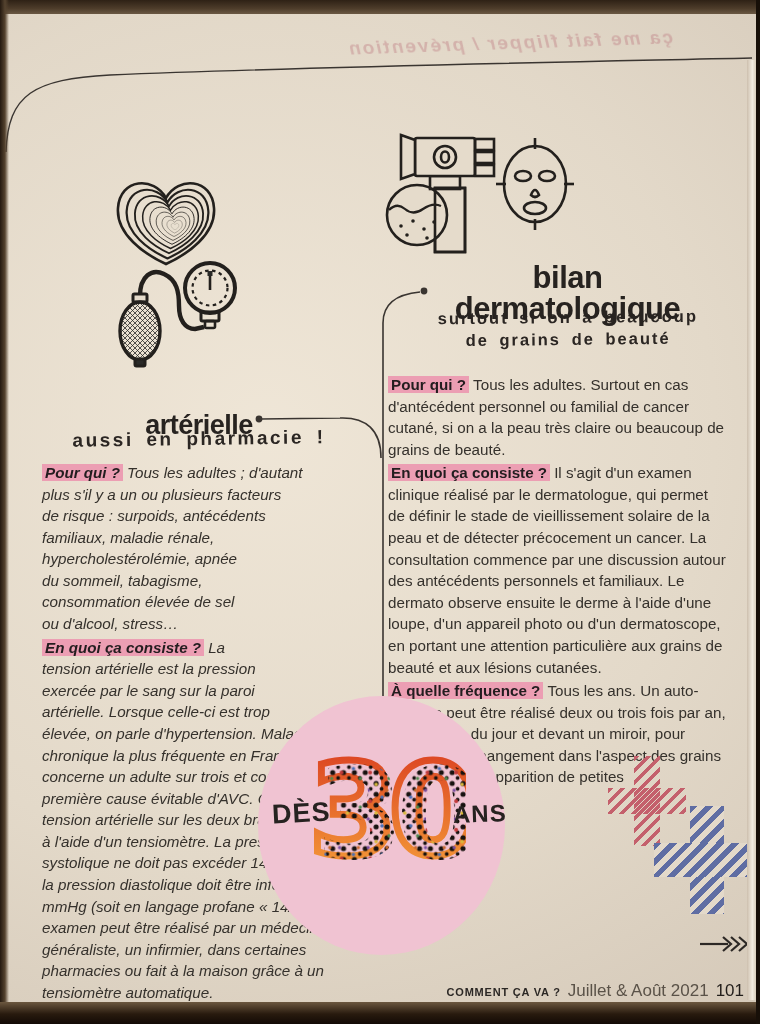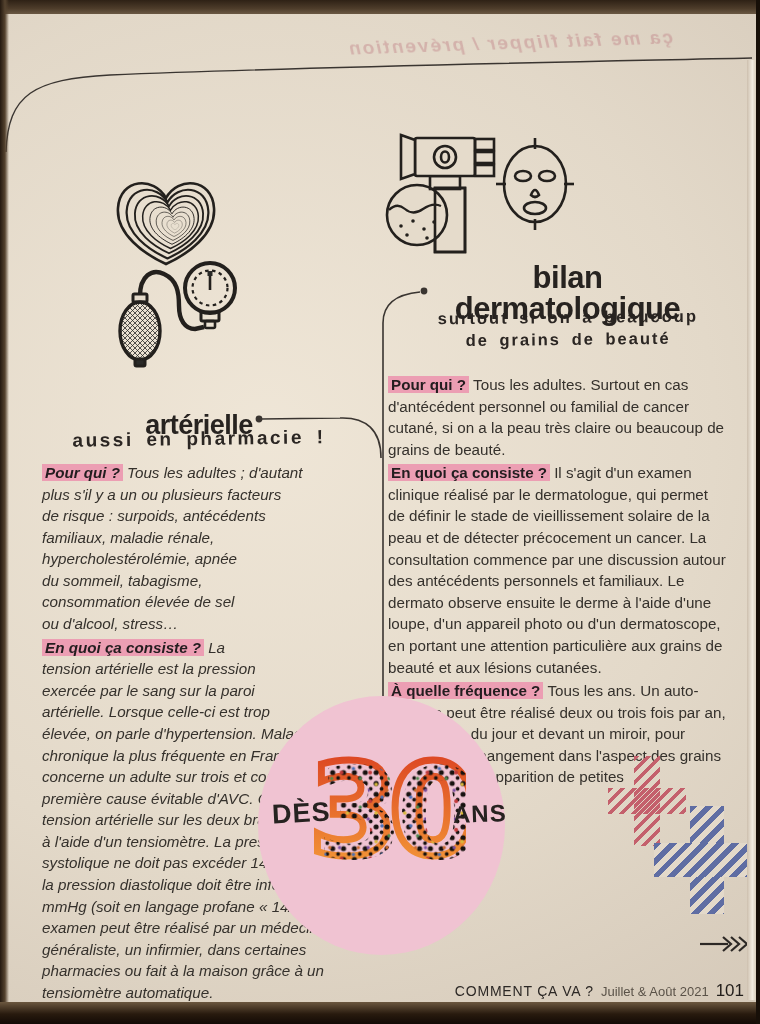--- a/index.html
+++ b/index.html
@@ -59,22 +59,22 @@
   .cross-red .h{left:0;top:32px;width:78px;height:26px;}
   .cross-red .v,.cross-red .h{background:repeating-linear-gradient(135deg,#c4606c 0 4px,rgba(0,0,0,0) 4px 8.5px);}
   .cross-blue{left:654px;top:806px;width:106px;height:108px;}
   .cross-blue .v{left:36px;top:0;width:34px;height:108px;}
   .cross-blue .h{left:0;top:37px;width:106px;height:34px;}
   .cross-blue .v,.cross-blue .h{background:
     repeating-linear-gradient(135deg,#5f6da3 0 5.5px,#e3d9ca 5.5px 11px);}
 
   
   .footer{position:absolute;right:16px;top:981px;display:flex;align-items:baseline;gap:7px;z-index:6;}
-  .brand{font-size:14px;font-weight:400;letter-spacing:.8px;color:#2c2825;}
-  .issue{font-size:13px;color:#5a5248;}
+  .brand{font-size:11px;font-weight:700;letter-spacing:.8px;color:#2c2825;}
+  .issue{font-size:17px;color:#5a5248;}
   .pagenum{font-size:17px;font-weight:400;color:#211d1a;}
   .arrow{position:absolute;left:698px;top:933px;z-index:6;}
 </style>
 </head>
 <body>
 
 <div class="photo">
   <div class="page">
 
     <div class="ghost">ça me fait flipper / prévention</div>

